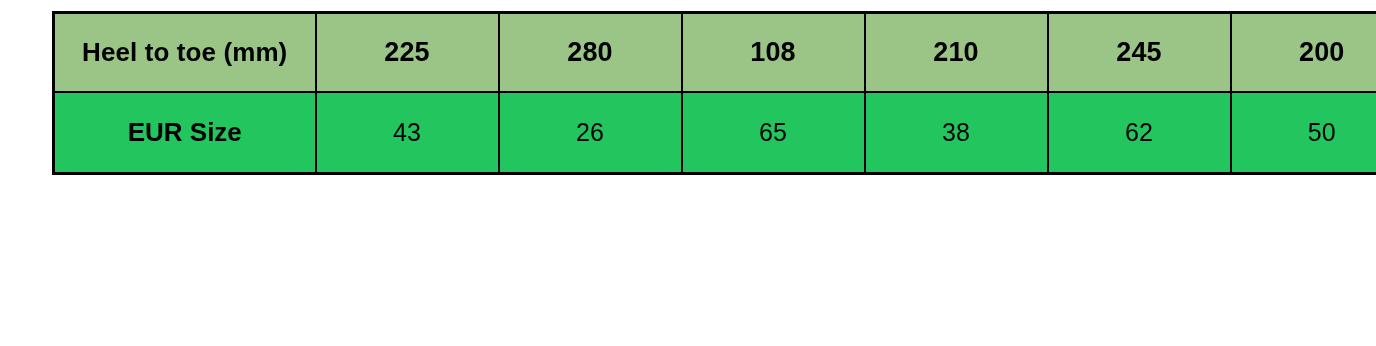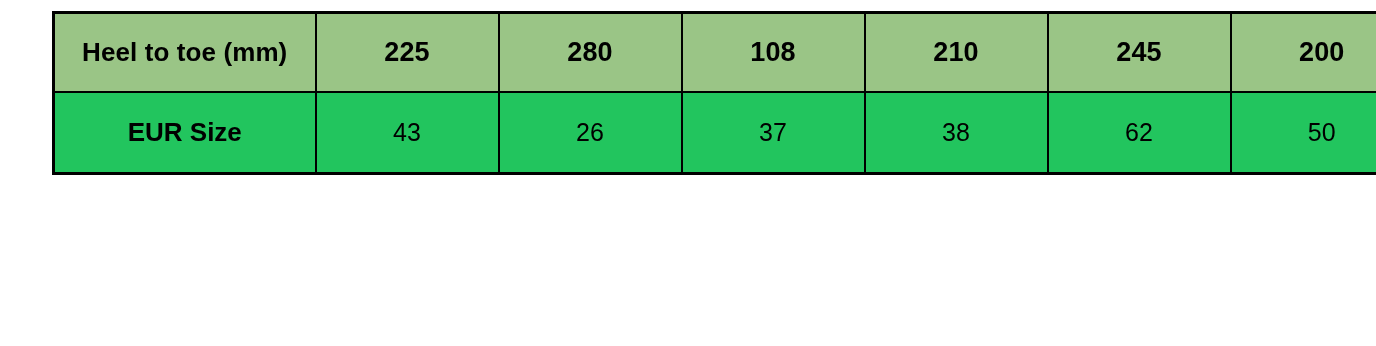--- a/index.html
+++ b/index.html
@@ -94,20 +94,20 @@
         <th>210</th>
         <th>245</th>
         <th>200</th>
       </tr>
     </thead>
     <tbody>
       <tr>
         <td class="label-cell">EUR Size</td>
         <td>43</td>
         <td>26</td>
-        <td>37</td>
+        <td>65</td>
         <td>38</td>
         <td>62</td>
         <td>50</td>
       </tr>
     </tbody>
   </table>
 </div>
 
 </body></html>

